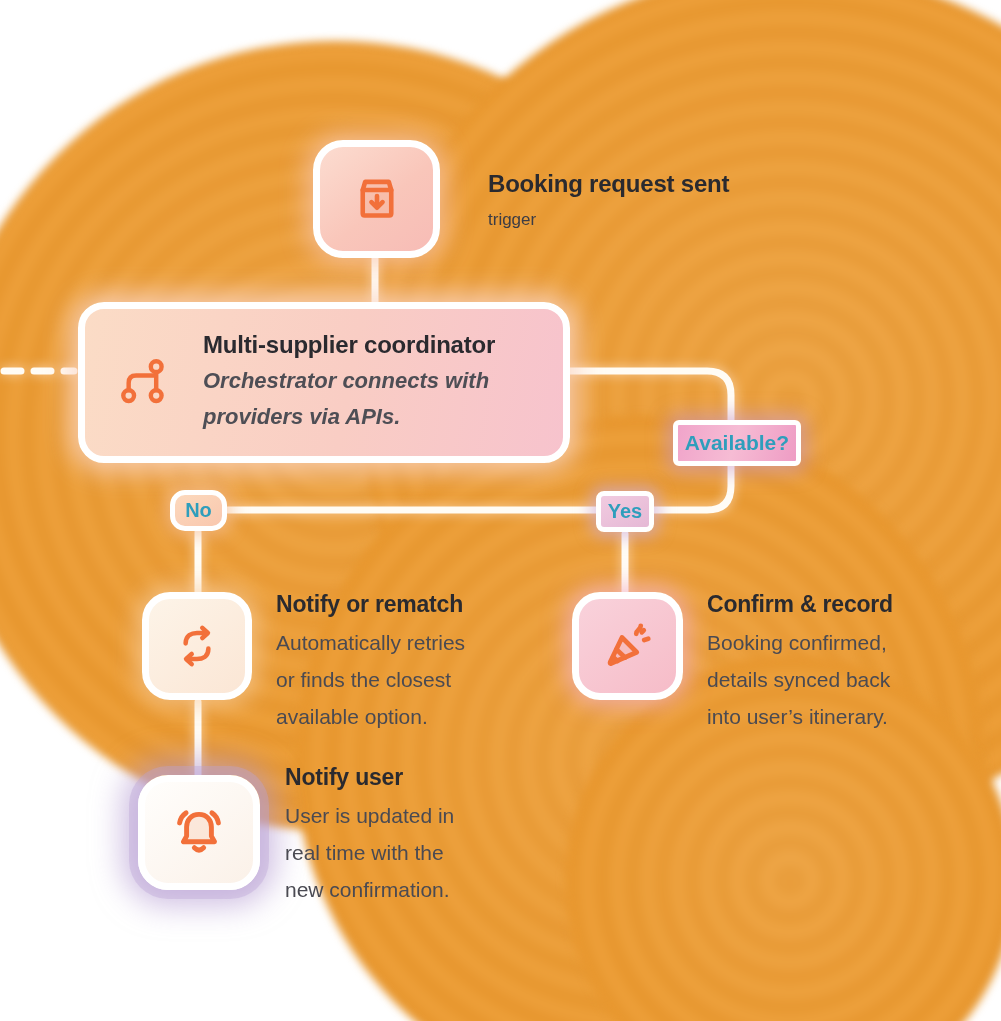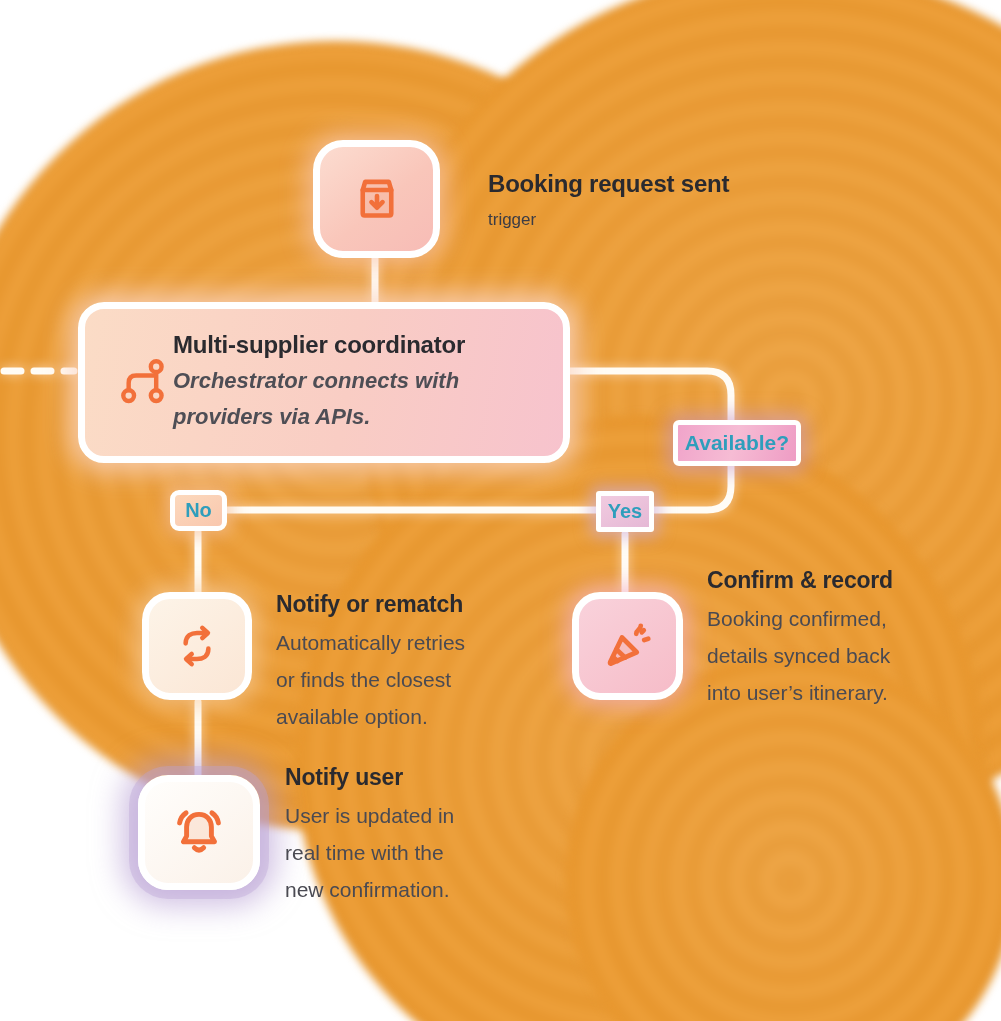--- a/index.html
+++ b/index.html
@@ -48,48 +48,48 @@
 
   
   .coordinator-card{
     position:absolute;z-index:3;box-sizing:border-box;
     left:78px;top:302px;width:492px;height:161px;border-radius:26px;
     border:7px solid #ffffff;
     background:linear-gradient(100deg,#fbdcc6 0%,#f9cdc4 55%,#f7c3cd 100%);
     box-shadow:0 0 26px 9px rgba(250,214,198,0.8);
     display:flex;align-items:center;padding-left:32px;
   }
-  .coordinator-text{}
+  .coordinator-text{margin-left:30px;}
   .coordinator-title{font-size:24px;font-weight:bold;color:#2A2A2F;letter-spacing:-0.2px;}
   .coordinator-sub{font-size:22px;font-style:italic;color:#4E4E55;line-height:36px;margin-top:4px;white-space:pre-line;font-weight:bold;}
 
   
   .label-block{position:absolute;z-index:3;}
   .lb-title{font-size:24px;font-weight:bold;color:#2A2A2F;letter-spacing:-0.2px;}
   .lb-sub{font-size:17px;color:#3C3C44;margin-top:12px;}
   .lb-body{font-size:21px;color:#4A4A52;line-height:37px;margin-top:6px;white-space:pre-line;}
   .lb-trigger{left:488px;top:170px;}
   .lb-retry{left:276px;top:591px;width:220px;}
-  .lb-confirm{left:707px;top:567px;width:220px;}
+  .lb-confirm{left:707px;top:591px;width:220px;}
   .lb-notify{left:285px;top:764px;width:200px;}
   .lb-retry .lb-title,.lb-confirm .lb-title,.lb-notify .lb-title{font-size:23px;}
 
   
   .badge{
     position:absolute;z-index:4;box-sizing:border-box;
     display:flex;align-items:center;justify-content:center;
     border:5px solid #ffffff;font-weight:bold;color:#2E9EBC;
   }
   .badge-available{left:673px;top:420px;width:128px;height:46px;border-radius:6px;font-size:21px;
     background:linear-gradient(105deg,#f0a4ca 0%,#f6bcd4 48%,#ee9cc4 100%);
     box-shadow:0 0 18px 7px rgba(201,152,199,0.55);}
-  .badge-no{left:170px;top:490px;width:57px;height:41px;border-radius:9px;font-size:20px;
+  .badge-no{left:170px;top:490px;width:57px;height:41px;border-radius:15px;font-size:20px;
     background:linear-gradient(150deg,#fcd9bd 0%,#f9c7ae 100%);
     box-shadow:0 0 15px 6px rgba(245,190,150,0.6);}
-  .badge-yes{left:596px;top:491px;width:58px;height:41px;border-radius:3px;font-size:20px;
+  .badge-yes{left:596px;top:491px;width:58px;height:41px;border-radius:8px;font-size:20px;
     background:linear-gradient(150deg,#f1cbe0 0%,#e5b8d5 100%);
     box-shadow:0 0 15px 6px rgba(206,170,211,0.6);}
 
   .node-icon{display:block;}
   .node-icon path,.node-icon circle,.node-icon rect{
     fill:none;stroke:#F2703A;stroke-width:1.9;stroke-linecap:round;stroke-linejoin:round;
   }
   .node-icon .fill-light{fill:rgba(244,130,70,0.14);}
 </style>
 </head>

